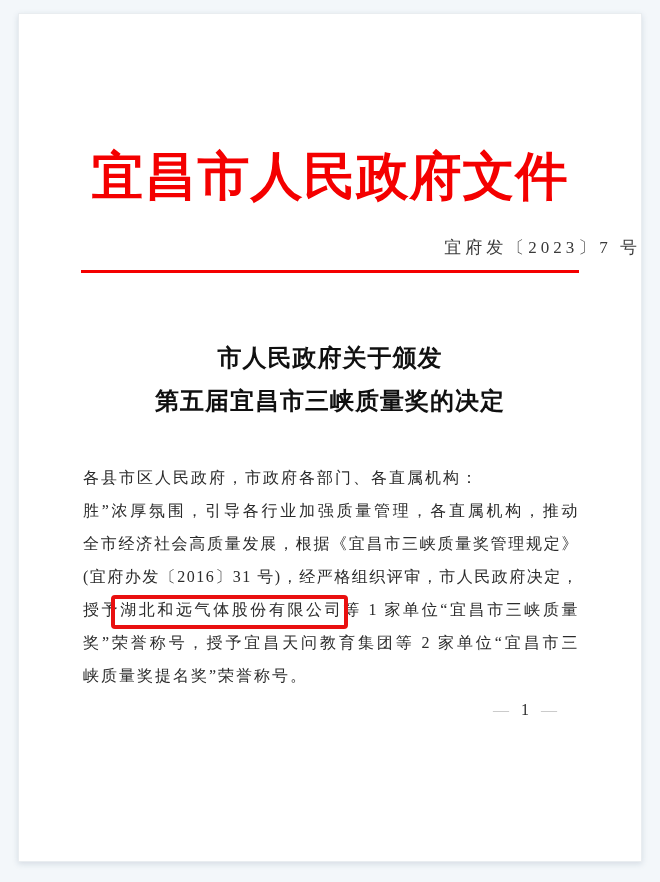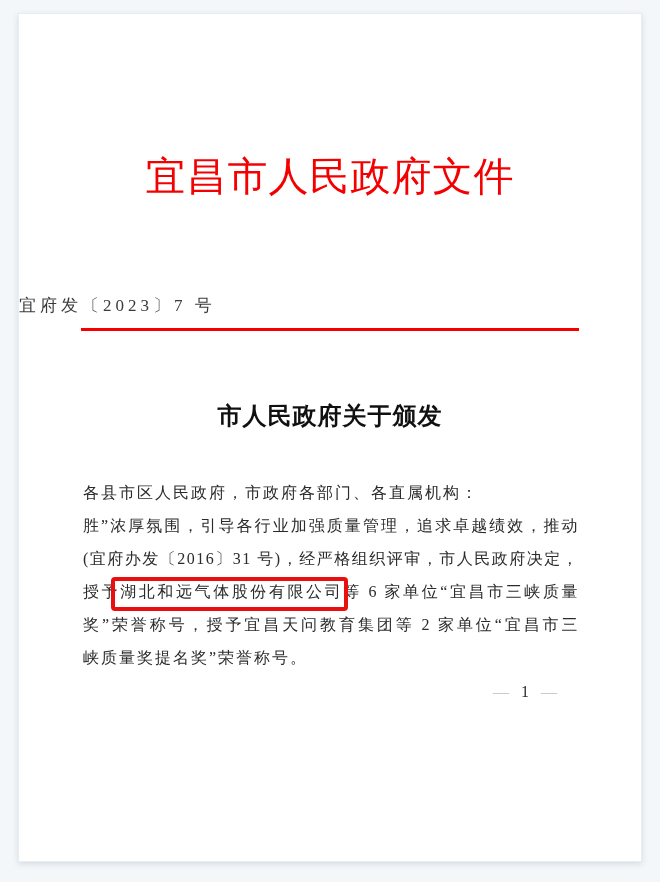--- a/index.html
+++ b/index.html
@@ -21,30 +21,30 @@
     width: 624px; min-height: 849px;
     margin: 13px auto 0;
     background: var(--paper);
     border: 1px solid #e9edf0;
     box-shadow: 0 2px 6px rgba(40, 70, 100, 0.15);
     padding-top: 135px;
     position: relative;
   }
   .agency-title {
     text-align: center;
-    font-size: 40px;
+    font-size: 52px;
     line-height: 55px;
-    font-weight: normal;
+    font-weight: bold;
     letter-spacing: 1px;
     color: var(--red-accent);
     white-space: nowrap;
   }
   .doc-number {
-    margin-top: 93px;
-    text-align: left;
+    margin-top: 35px;
+    text-align: right;
     font-size: 17px;
     line-height: 17px;
     letter-spacing: 4px;
     color: #3a3a3a;
   }
   .red-divider {
     margin: 14px 62px 0 62px;
     height: 3px;
     background: var(--red-accent);
   }
@@ -102,28 +102,30 @@
 <div class="paper">
 
   <div class="agency-title">宜昌市人民政府文件</div>
 
   <div class="doc-number">宜府发〔2023〕7 号</div>
 
   <div class="red-divider"></div>
 
   <div class="doc-title">
     <div class="t-line">市人民政府关于颁发</div>
+    <div class="t-line">第五届宜昌市三峡质量奖的决定</div>
   </div>
 
   <div class="body-block">
     <div class="bline left">各县市区人民政府，市政府各部门、各直属机构：</div>
-    <div class="bline">胜”浓厚氛围，引导各行业加强质量管理，追求卓越绩效，推动</div>
+    <div class="bline">胜”浓厚氛围，引导各行业加强质量管理，各直属机构，推动</div>
+    <div class="bline">全市经济社会高质量发展，根据《宜昌市三峡质量奖管理规定》</div>
     <div class="bline">(宜府办发〔2016〕31 号)，经严格组织评审，市人民政府决定，</div>
     <div class="bline">
-      <span>授予</span><span class="hl-wrap"><span>湖北和远气体股份有限公司</span><span class="hl-box"></span></span><span>等 6 家单位“宜昌市三峡质量</span>
+      <span>授予</span><span class="hl-wrap"><span>湖北和远气体股份有限公司</span><span class="hl-box"></span></span><span>等 1 家单位“宜昌市三峡质量</span>
     </div>
     <div class="bline">奖”荣誉称号，授予宜昌天问教育集团等 2 家单位“宜昌市三</div>
     <div class="bline left">峡质量奖提名奖”荣誉称号。</div>
   </div>
 
   <div class="pagenum">
     <span class="dash">—</span><span class="num">1</span><span class="dash">—</span>
   </div>
 
 </div>

